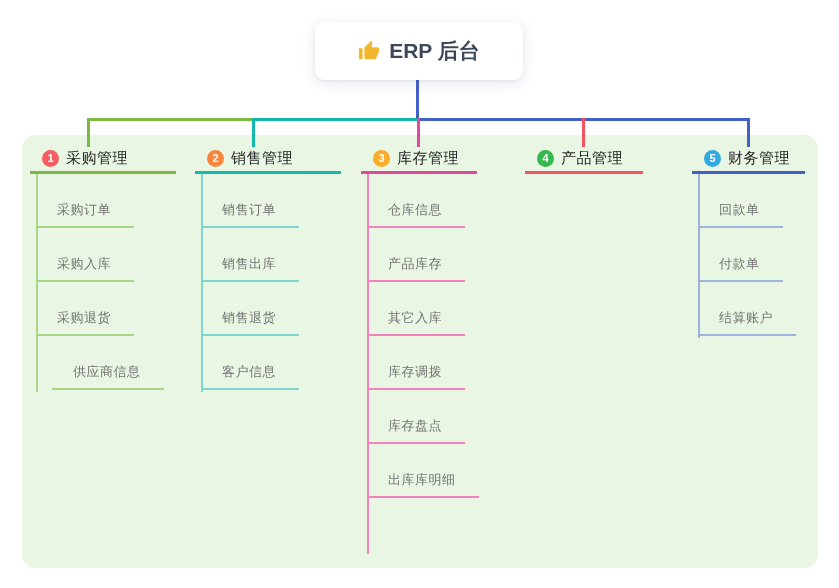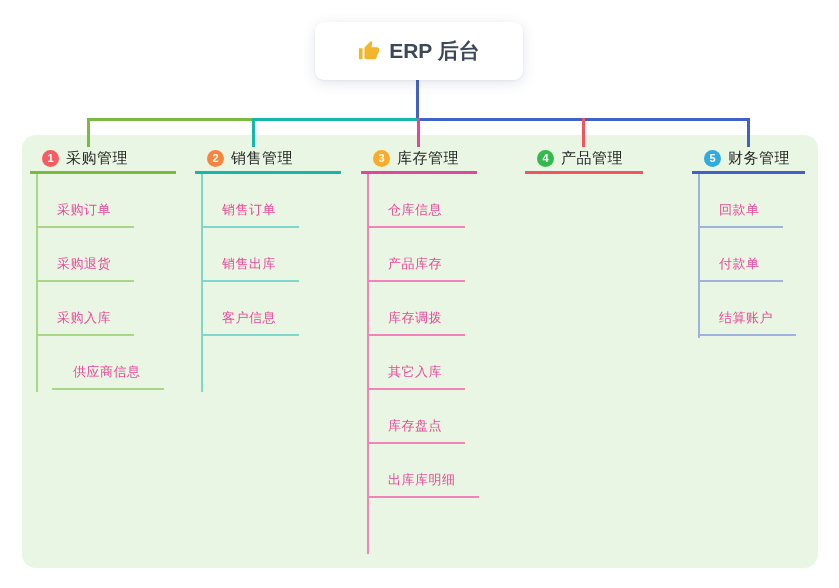--- a/index.html
+++ b/index.html
@@ -15,21 +15,21 @@
   .connector-h{height:3px;top:118px;}
   .connector-v{width:3px;}
   .branch-column{position:absolute;top:146px;z-index:2;}
   .branch-header{display:flex;align-items:center;height:28px;padding-left:12px;box-sizing:border-box;}
   .badge{width:17px;height:17px;border-radius:50%;color:#fff;font-size:11px;font-weight:bold;
     display:inline-flex;align-items:center;justify-content:center;margin-right:7px;flex:0 0 auto;line-height:1;}
   .branch-title{font-size:15px;font-weight:500;color:#262626;white-space:nowrap;letter-spacing:.5px;}
   .children{position:relative;}
   .child-vline{position:absolute;left:6px;top:0;width:2px;}
   .child-row{height:54px;display:flex;align-items:flex-end;padding-left:6px;}
-  .child-label{display:inline-block;font-size:13px;color:#ec4899;white-space:nowrap;
+  .child-label{display:inline-block;font-size:13px;color:#737373;white-space:nowrap;
     padding:0 23px 7px 21px;letter-spacing:.5px;}
 </style>
 </head>
 <body>
 
 <div class="stage" id="stage">
 
   <div class="panel" id="panel" style="left: 22px; top: 135px; width: 796px; height: 433px; background: rgb(233, 246, 227);"></div>
 
   <div class="root-node">
@@ -54,66 +54,69 @@
       <div class="branch-header" style="width: 146px; border-bottom: 3px solid rgb(124, 185, 63);">
         <span class="badge" style="background: rgb(248, 92, 99);">1</span>
         <span class="branch-title">采购管理</span>
       </div>
       <div class="children">
         <div class="child-vline" style="height: 218px; background: rgb(169, 215, 136);"></div>
         <div class="child-row">
           <span class="child-label" style="border-bottom: 2px solid rgb(169, 215, 136);">采购订单</span>
         </div>
         <div class="child-row">
-          <span class="child-label" style="border-bottom: 2px solid rgb(169, 215, 136);">采购退货</span>
+          <span class="child-label" style="border-bottom: 2px solid rgb(169, 215, 136);">采购入库</span>
         </div>
         <div class="child-row">
-          <span class="child-label" style="border-bottom: 2px solid rgb(169, 215, 136);">采购入库</span>
+          <span class="child-label" style="border-bottom: 2px solid rgb(169, 215, 136);">采购退货</span>
         </div>
         <div class="child-row">
           <span class="child-label" style="border-bottom: 2px solid rgb(169, 215, 136); margin-left: 16px;">供应商信息</span>
         </div>
       </div>
     </div>
     <div class="branch-column" style="left: 195px;">
       <div class="branch-header" style="width: 146px; border-bottom: 3px solid rgb(20, 184, 171);">
         <span class="badge" style="background: rgb(246, 134, 63);">2</span>
         <span class="branch-title">销售管理</span>
       </div>
       <div class="children">
         <div class="child-vline" style="height: 218px; background: rgb(127, 214, 203);"></div>
         <div class="child-row">
           <span class="child-label" style="border-bottom: 2px solid rgb(127, 214, 203);">销售订单</span>
         </div>
         <div class="child-row">
           <span class="child-label" style="border-bottom: 2px solid rgb(127, 214, 203);">销售出库</span>
         </div>
         <div class="child-row">
+          <span class="child-label" style="border-bottom: 2px solid rgb(127, 214, 203);">销售退货</span>
+        </div>
+        <div class="child-row">
           <span class="child-label" style="border-bottom: 2px solid rgb(127, 214, 203);">客户信息</span>
         </div>
       </div>
     </div>
     <div class="branch-column" style="left: 361px;">
       <div class="branch-header" style="width: 116px; border-bottom: 3px solid rgb(224, 72, 156);">
         <span class="badge" style="background: rgb(251, 171, 43);">3</span>
         <span class="branch-title">库存管理</span>
       </div>
       <div class="children">
         <div class="child-vline" style="height: 380px; background: rgb(241, 131, 186);"></div>
         <div class="child-row">
           <span class="child-label" style="border-bottom: 2px solid rgb(241, 131, 186);">仓库信息</span>
         </div>
         <div class="child-row">
           <span class="child-label" style="border-bottom: 2px solid rgb(241, 131, 186);">产品库存</span>
         </div>
         <div class="child-row">
-          <span class="child-label" style="border-bottom: 2px solid rgb(241, 131, 186);">库存调拨</span>
+          <span class="child-label" style="border-bottom: 2px solid rgb(241, 131, 186);">其它入库</span>
         </div>
         <div class="child-row">
-          <span class="child-label" style="border-bottom: 2px solid rgb(241, 131, 186);">其它入库</span>
+          <span class="child-label" style="border-bottom: 2px solid rgb(241, 131, 186);">库存调拨</span>
         </div>
         <div class="child-row">
           <span class="child-label" style="border-bottom: 2px solid rgb(241, 131, 186);">库存盘点</span>
         </div>
         <div class="child-row">
           <span class="child-label" style="border-bottom: 2px solid rgb(241, 131, 186);">出库库明细</span>
         </div>
       </div>
     </div>
     <div class="branch-column" style="left: 525px;">

